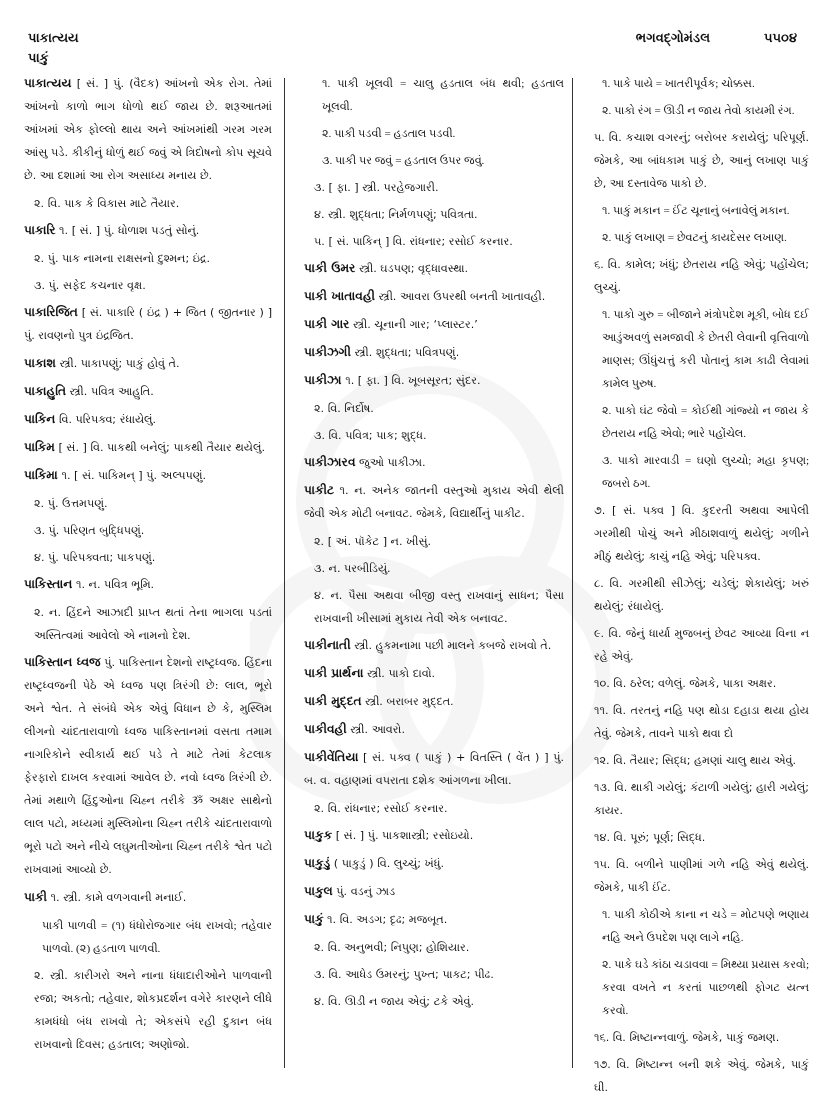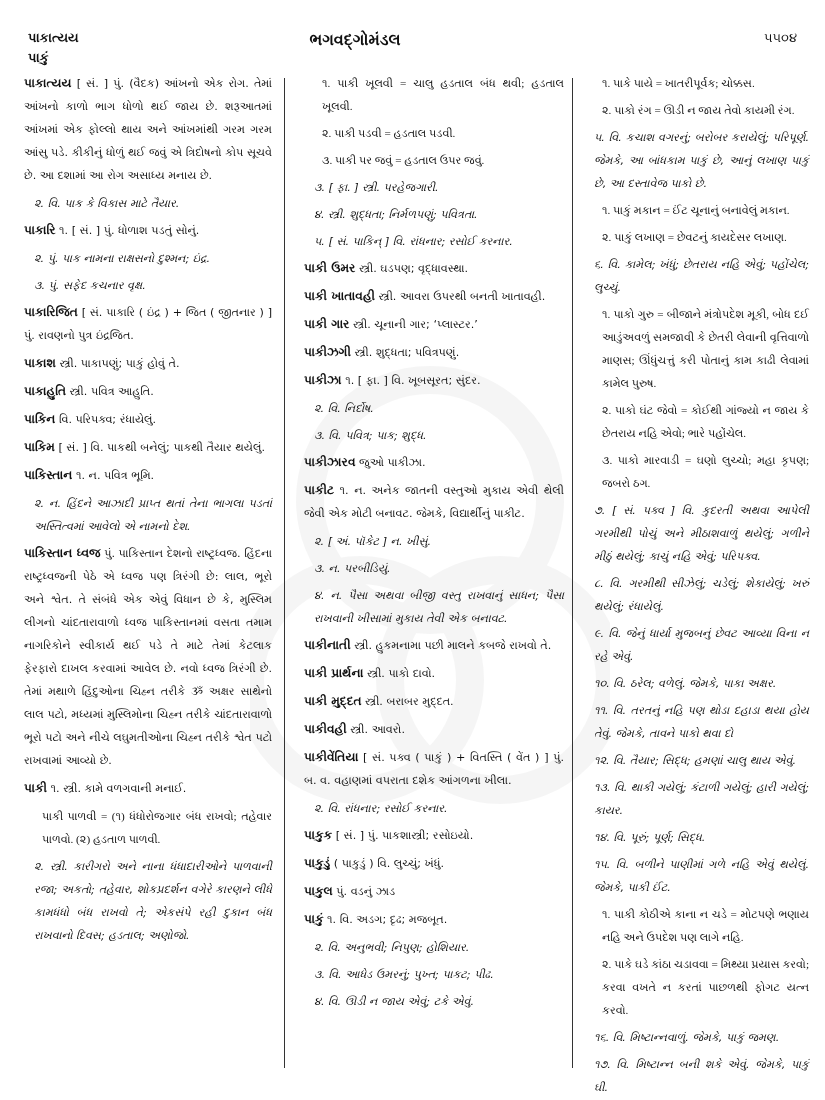--- a/index.html
+++ b/index.html
@@ -7,33 +7,33 @@
     width: 825px; height: 1100px; position: relative; overflow: hidden;
     font-family: "DejaVu Sans", sans-serif; color: #111111;
   }
   .watermark {
     position: absolute; left: 250px; top: 300px; width: 360px; height: 560px;
     pointer-events: none; opacity: 0.08;
   }
   .header { position: absolute; left: 0; top: 0; width: 825px; height: 70px; }
   .hdr-left { position: absolute; left: 28px; top: 30px; font-size: 13px; font-weight: bold; }
   .hdr-left2 { position: absolute; left: 28px; top: 50px; font-size: 13px; font-weight: bold; }
-  .hdr-center { position: absolute; left: 0; width: 710px; top: 30px; text-align: center; font-size: 16px; font-weight: bold; }
-  .hdr-right { position: absolute; right: 28px; top: 30px; font-size: 13px; font-weight: normal; }
+  .hdr-center { position: absolute; left: 0; width: 710px; top: 30px; text-align: right; font-size: 13px; font-weight: bold; }
+  .hdr-right { position: absolute; right: 28px; top: 30px; font-size: 13px; font-weight: bold; }
   .col { position: absolute; top: 72px; font-size: 11.2px; line-height: 23px; }
   .col1 { left: 24px; width: 248px; }
   .col2 { left: 304px; width: 260px; }
   .col3 { left: 584px; width: 225px; }
   .divider { position: absolute; top: 78px; width: 1px; background: #333; }
   .d1 { left: 284px; height: 990px; }
   .d2 { left: 572px; height: 990px; }
   .entry { margin: 0 0 5px 0; text-align: justify; }
   .entry .hw { font-weight: bold; font-size: 12.2px; }
   .entry .body { }
-  .sub { margin: 0 0 4px 10px; text-align: justify; font-style: italic; }
+  .sub { margin: 0 0 4px 10px; text-align: justify; }
   .sub2 { margin: 0 0 4px 18px; text-align: justify; font-family: Liberation Serif, serif; }
 </style>
 </head>
 <body>
 
 <svg class="watermark" viewBox="0 0 360 560">
   <circle cx="180" cy="200" r="120" fill="none" stroke="#888" stroke-width="28"></circle>
   <circle cx="110" cy="380" r="110" fill="none" stroke="#888" stroke-width="28"></circle>
   <circle cx="250" cy="380" r="110" fill="none" stroke="#888" stroke-width="28"></circle>
 </svg>
@@ -67,20 +67,26 @@
       <div class="entry"><span class="hw">પાકાશ</span> <span class="body">સ્ત્રી. પાકાપણું; પાકું હોવું તે.</span></div>
     </div>
     <div>
       <div class="entry"><span class="hw">પાકાહુતિ</span> <span class="body">સ્ત્રી. પવિત્ર આહુતિ.</span></div>
     </div>
     <div>
       <div class="entry"><span class="hw">પાકિન</span> <span class="body">વિ. પરિપક્વ; રંધાયેલું.</span></div>
     </div>
     <div>
       <div class="entry"><span class="hw">પાકિમ</span> <span class="body">[ સં. ] વિ. પાકથી બનેલું; પાકથી તૈયાર થયેલું.</span></div>
+    </div>
+    <div>
+      <div class="entry"><span class="hw">પાકિમા</span> <span class="body">૧. [ સં. પાકિમન્ ] પું. અલ્પપણું.</span></div>
+      <div class="sub">૨. પું. ઉત્તમપણું.</div>
+      <div class="sub">૩. પું. પરિણત બુદ્ધિપણું.</div>
+      <div class="sub">૪. પું. પરિપક્વતા; પાકપણું.</div>
     </div>
     <div>
       <div class="entry"><span class="hw">પાકિસ્તાન</span> <span class="body">૧. ન. પવિત્ર ભૂમિ.</span></div>
       <div class="sub">૨. ન. હિંદને આઝાદી પ્રાપ્ત થતાં તેના ભાગલા પડતાં અસ્તિત્વમાં આવેલો એ નામનો દેશ.</div>
     </div>
     <div>
       <div class="entry"><span class="hw">પાકિસ્તાન ધ્વજ</span> <span class="body">પું. પાકિસ્તાન દેશનો રાષ્ટ્રધ્વજ. હિંદના રાષ્ટ્રધ્વજની પેઠે એ ધ્વજ પણ ત્રિરંગી છે: લાલ, ભૂરો અને શ્વેત. તે સંબંધે એક એવું વિધાન છે કે, મુસ્લિમ લીગનો ચાંદતારાવાળો ધ્વજ પાકિસ્તાનમાં વસતા તમામ નાગરિકોને સ્વીકાર્ય થઈ પડે તે માટે તેમાં કેટલાક ફેરફારો દાખલ કરવામાં આવેલ છે. નવો ધ્વજ ત્રિરંગી છે. તેમાં મથાળે હિંદુઓના ચિહ્ન તરીકે ૐ અક્ષર સાથેનો લાલ પટો, મધ્યમાં મુસ્લિમોના ચિહ્ન તરીકે ચાંદતારાવાળો ભૂરો પટો અને નીચે લઘુમતીઓના ચિહ્ન તરીકે શ્વેત પટો રાખવામાં આવ્યો છે.</span></div>
     </div>
     <div>
       <div class="entry"><span class="hw">પાકી</span> <span class="body">૧. સ્ત્રી. કામે વળગવાની મનાઈ.</span></div>

